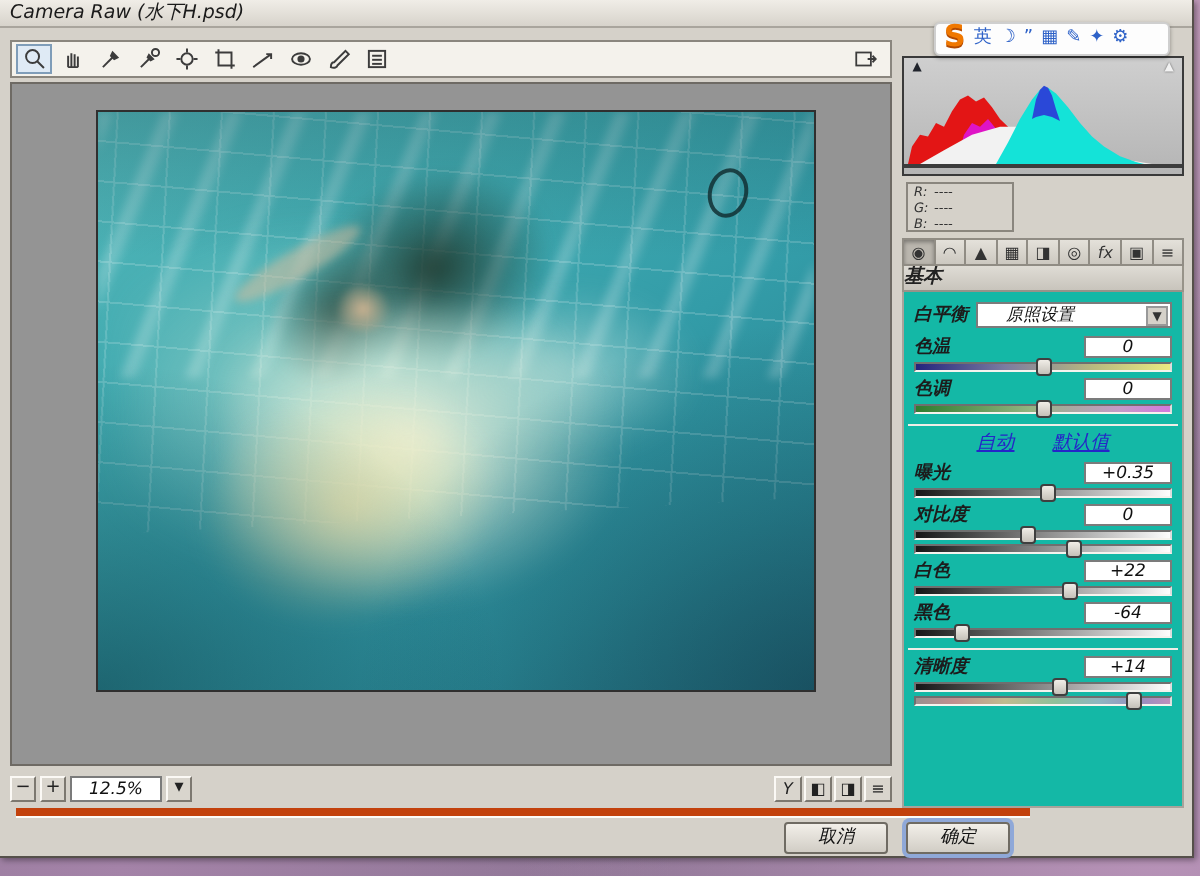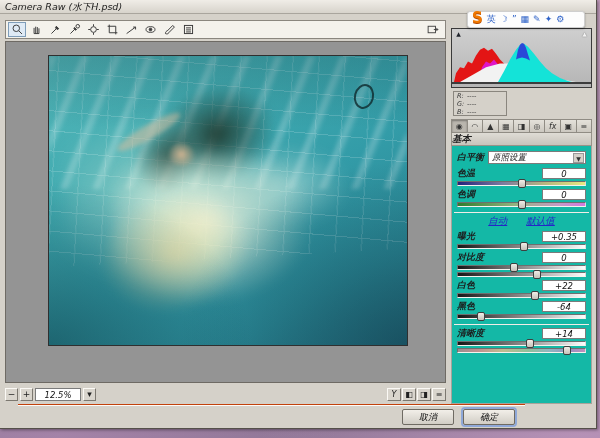--- a/index.html
+++ b/index.html
@@ -108,43 +108,43 @@
   .tab.active { background:#bab6ae; box-shadow:inset 0 1px 2px rgba(0,0,0,.35); }
   .ptitle { position:absolute; left:1px; top:115px; width:141px; height:13px;
     text-align:left; font-size:9.5px; font-weight:bold; line-height:12px; color:#222;
     background:linear-gradient(#dfdcd5,#c8c4bc); border:1px solid #979389; border-top:none; }
   .pcontent { position:absolute; left:1px; top:128px; width:141px; height:258px;
     background:#14b8a6; border:1px solid #a7a39b; border-top:none;
     padding:4px 5px 0; overflow:hidden; }
   .wbrow { display:flex; align-items:center; gap:4px; height:15px; }
   .wblabel { font-size:9px; font-weight:bold; color:#1c1c1c; white-space:nowrap; }
   .wbselect { flex:1; height:13px; background:#fff; border:1px solid #7b7b7b;
-    font-size:8.5px; display:flex; align-items:center; padding:0 1px 0 3px; color:#111; }
+    font-size:8.5px; display:flex; align-items:center; padding:0 1px 0 14px; color:#111; }
   .wbarrow { margin-left:auto; width:11px; height:10px; background:#d5d1c9;
     border:1px solid #999; font-size:6px; text-align:center; line-height:9px; color:#333; }
   .divider { height:1px; background:#9a968e; border-bottom:1px solid #f0ede7; margin:5px -3px 2px; }
   .linksrow { text-align:center; font-size:9.5px; height:13px; margin-top:1px; }
   .alink { color:#2525c8; text-decoration:underline; margin:0 8px; cursor:pointer; }
   .srow { margin-top:2px; }
   .sl-top { display:flex; justify-content:space-between; align-items:center; height:12px; }
   .sl-label { font-size:9px; font-weight:bold; color:#1c1c1c; }
   .vbox { width:44px; height:11px; background:#fff; border:1px solid #7b7b7b;
     font-size:8.5px; text-align:center; line-height:10px; color:#111; }
   .track { position:relative; height:5px; border:1px solid #6f6f6f;
     border-bottom-color:#f5f3ee; border-right-color:#ddd; margin-top:2px; }
   .track.gray   { background:linear-gradient(to right,#161616,#fdfdfd); }
   .track.temp   { background:linear-gradient(to right,#23237d,#7b7ba0 35%,#b9b97f 70%,#e9e981); }
   .track.tint   { background:linear-gradient(to right,#2e7d2e,#93b381 45%,#c39bc7 80%,#d379de); }
   .track.rainbow{ background:linear-gradient(to right,#9b8f8f,#c08f8f 15%,#c0bb8f 35%,#8fc09b 55%,#8fb6c0 72%,#978fc0 88%,#c08fbc); }
   .thumb { position:absolute; top:-3px; width:8px; height:9px; margin-left:-4px;
     background:linear-gradient(#f0ede7,#c5c1b9); border:1px solid #3f3f3f; border-radius:2px; }
 
   
-  .bottombar { position:absolute; left:18px; top:404px; width:507px; height:25px;
-    border-top:1px solid #c2410c; box-shadow:inset 0 1px 0 #fdfbf7;
+  .bottombar { position:absolute; left:8px; top:404px; width:507px; height:25px;
+    border-top:4px solid #c2410c; box-shadow:inset 0 1px 0 #fdfbf7;
     display:flex; align-items:center; justify-content:flex-end; gap:9px;
     padding-right:10px; }
   .btn { width:52px; height:16px; font-size:9px; text-align:center; line-height:14px;
     color:#111; background:linear-gradient(#f2efe9,#d1cdc5); border:1px solid #6f6b63;
     border-radius:2px; cursor:pointer; }
   .btn.ok { box-shadow:0 0 0 2px #8fa8d8; }
 
   
   .imebar { position:absolute; left:467px; top:11px; width:118px; height:17px;
     background:#fdfdfd; border:1px solid #cfcfcf; border-radius:3px;

